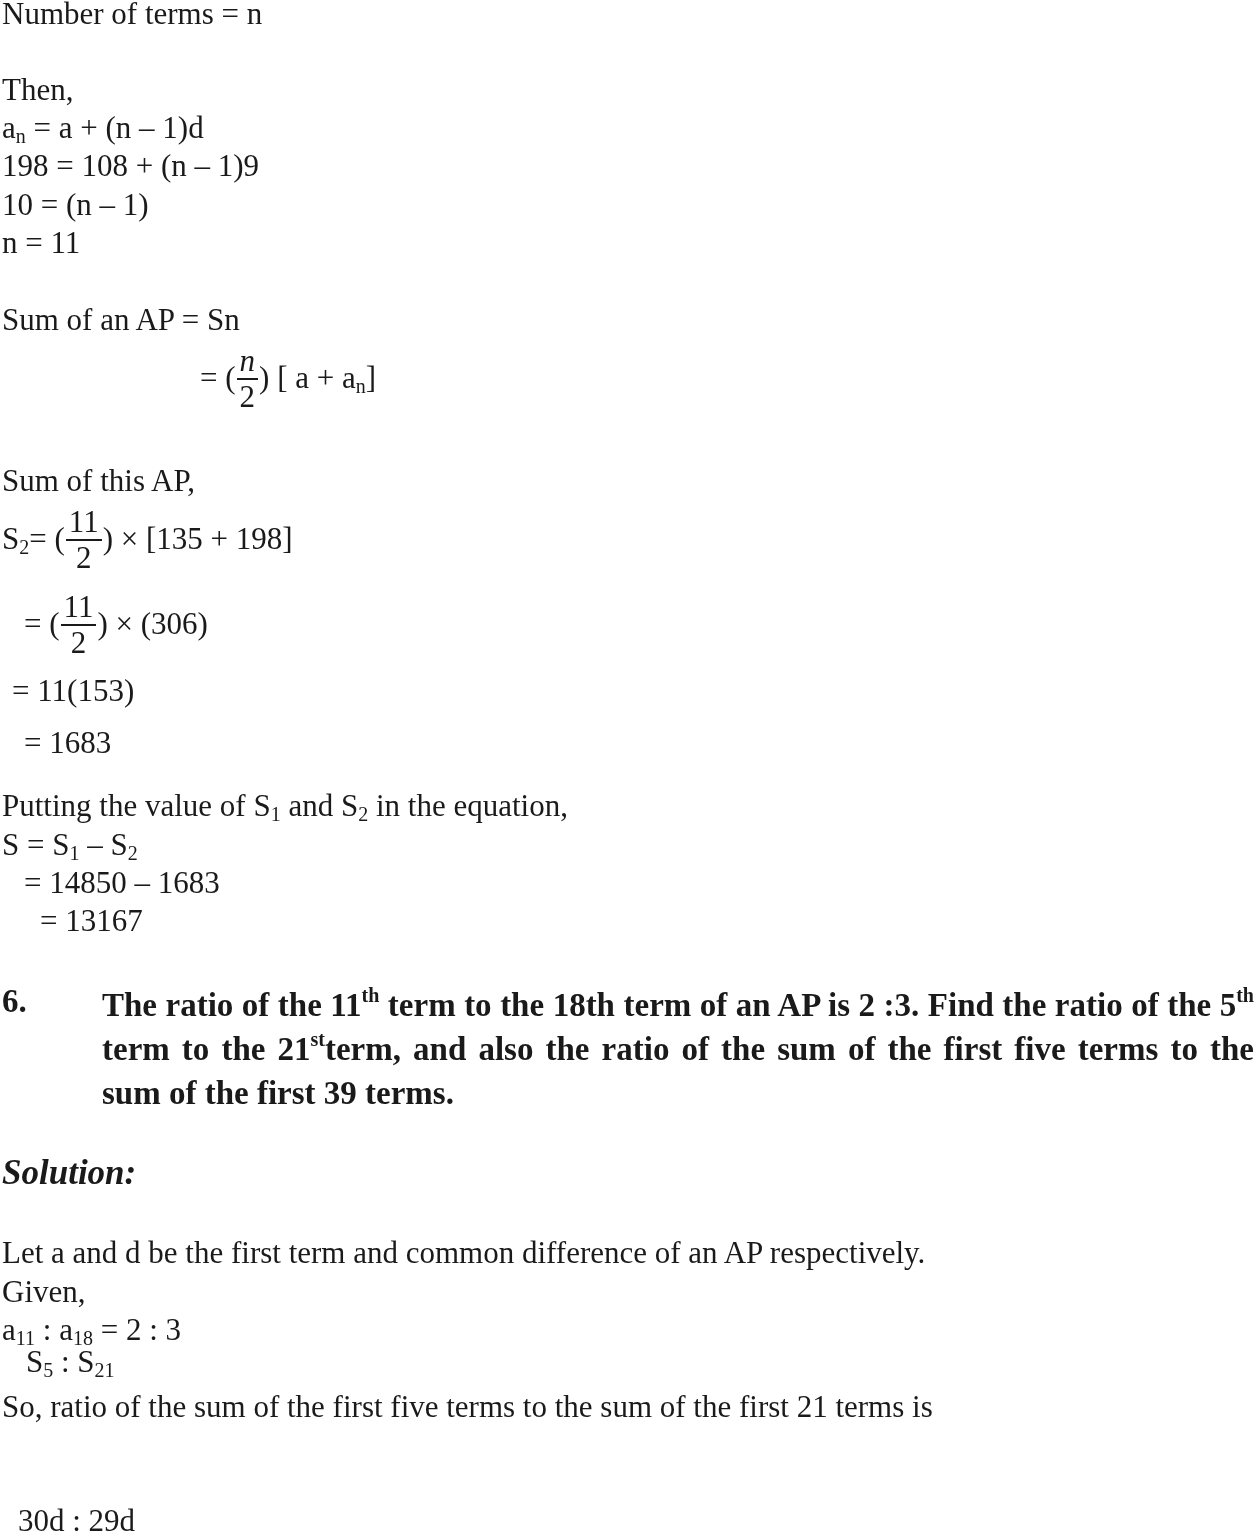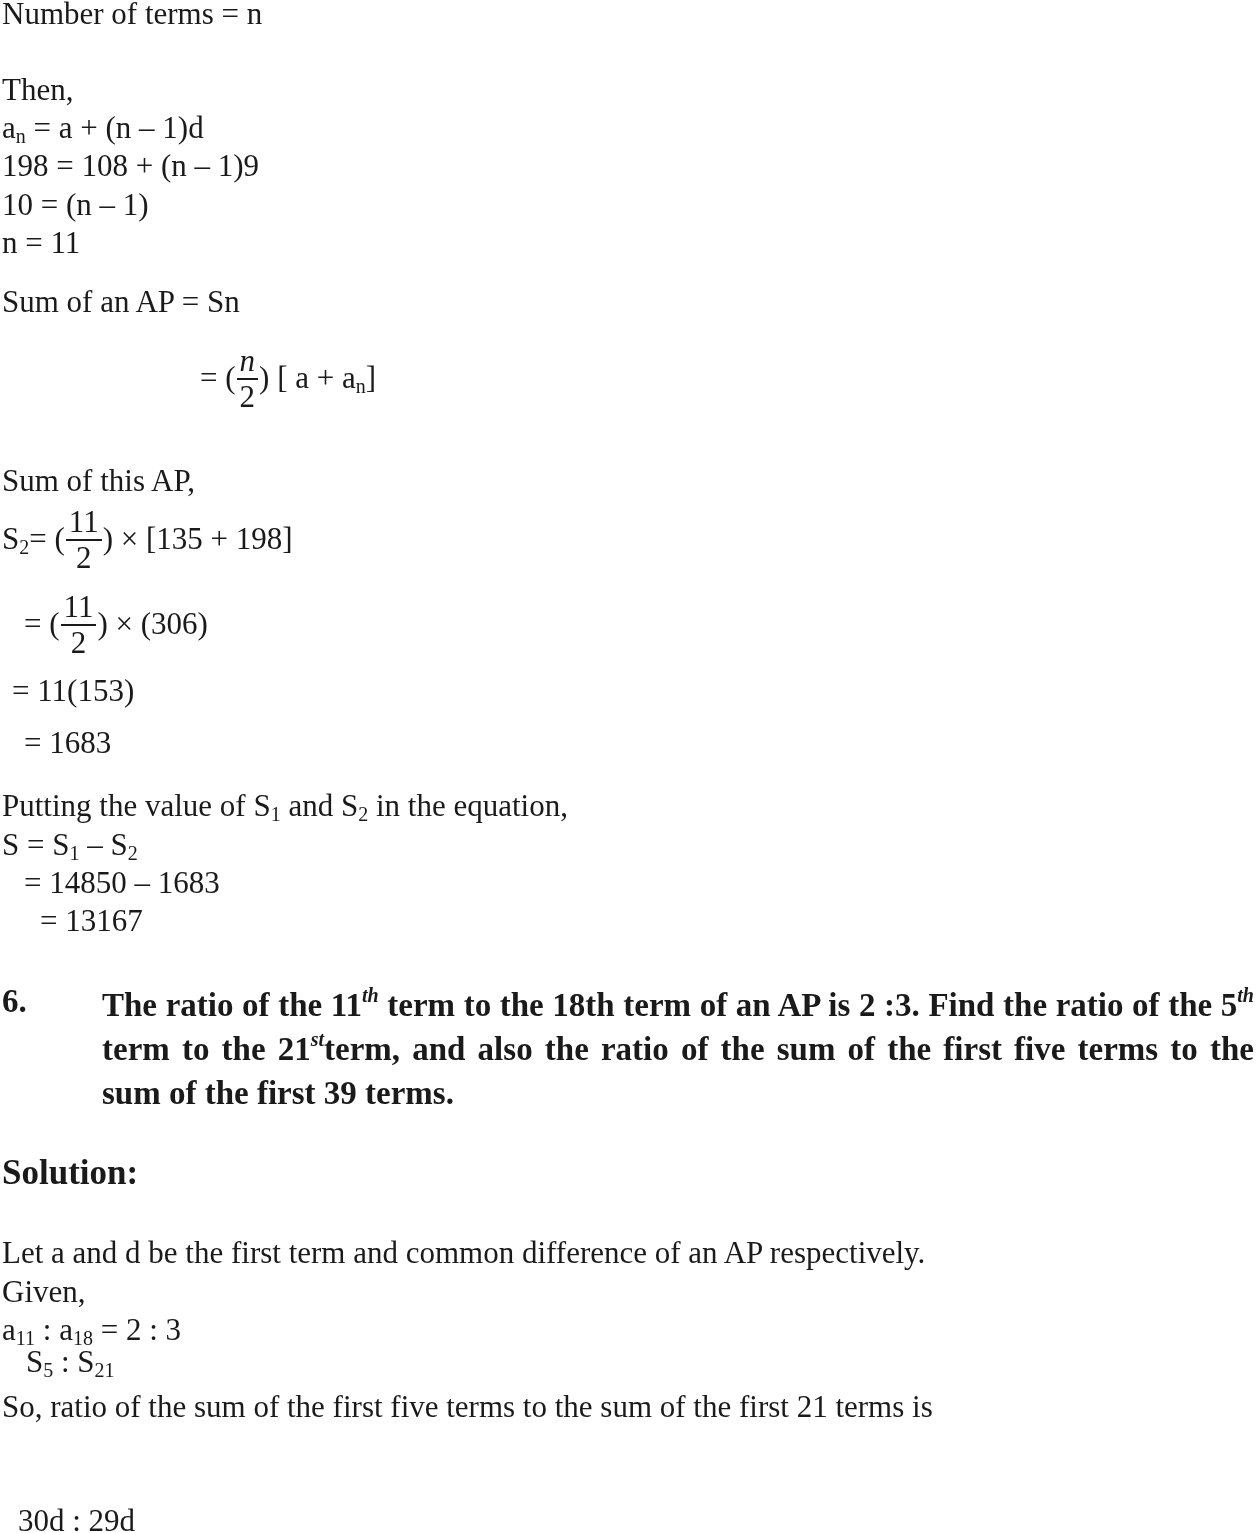--- a/index.html
+++ b/index.html
@@ -10,36 +10,36 @@
   }
   .ln { position: absolute; left: 2px; font-size: 31px; line-height: 36px; white-space: nowrap; }
   sub { font-size: 20px; vertical-align: -5px; line-height: 0; }
   sup { font-size: 18px; vertical-align: 12px; line-height: 0; }
   .frac { display: inline-block; vertical-align: middle; text-align: center; margin: 0 1px; position: relative; top: -2px; }
   .frac .num, .frac .den { display: block; line-height: 34px; padding: 0 3px; }
   .frac .num { border-bottom: 2px solid #1a1a1a; }
   .italic { font-style: italic; }
   .q-num { position: absolute; left: 2px; top: 983px; font-size: 33px; font-weight: bold; }
   .q-text { position: absolute; left: 102px; top: 983px; width: 1152px; font-size: 33px; font-weight: bold; line-height: 44px; text-align: justify; text-align-last: left; }
-  .q-text sup { font-size: 20px; vertical-align: 14px; font-style: italic; }
-  .heading { position: absolute; left: 2px; top: 1153px; font-size: 35px; font-weight: bold; line-height: 40px; }
+  .q-text sup { font-size: 20px; vertical-align: 14px; }
+  .heading { position: absolute; left: 2px; top: 1153px; font-size: 35px; font-weight: bold; line-height: 40px; font-style: italic; }
 </style>
 </head>
 <body>
 
 <div>
 
   <div class="ln" style="top:-4px">Number of terms = n</div>
   <div class="ln" style="top:72px">Then,</div>
   <div class="ln" style="top:110px"><span>a</span><sub>n</sub><span> = a + (n – 1)d</span></div>
   <div class="ln" style="top:148px">198 = 108 + (n – 1)9</div>
   <div class="ln" style="top:187px">10 = (n – 1)</div>
   <div class="ln" style="top:225px">n = 11</div>
 
-  <div class="ln" style="top:284px">Sum of an AP = Sn</div>
+  <div class="ln" style="top:302px">Sum of an AP = Sn</div>
   <div class="ln" style="top:346px; left:200px"><span>= (</span><span class="frac"><span class="num italic">n</span><span class="den">2</span></span><span>) [ a + a</span><sub>n</sub><span>]</span></div>
 
   <div class="ln" style="top:463px">Sum of this AP,</div>
   <div class="ln" style="top:507px"><span>S</span><sub>2</sub><span>= (</span><span class="frac"><span class="num">11</span><span class="den">2</span></span><span>) × [135 + 198]</span></div>
   <div class="ln" style="top:592px; left:24px"><span>= (</span><span class="frac"><span class="num">11</span><span class="den">2</span></span><span>) × (306)</span></div>
   <div class="ln" style="top:673px; left:12px">= 11(153)</div>
   <div class="ln" style="top:725px; left:24px">= 1683</div>
 
   <div class="ln" style="top:788px"><span>Putting the value of S</span><sub>1</sub><span> and S</span><sub>2</sub><span> in the equation,</span></div>
   <div class="ln" style="top:827px"><span>S = S</span><sub>1</sub><span> – S</span><sub>2</sub></div>

